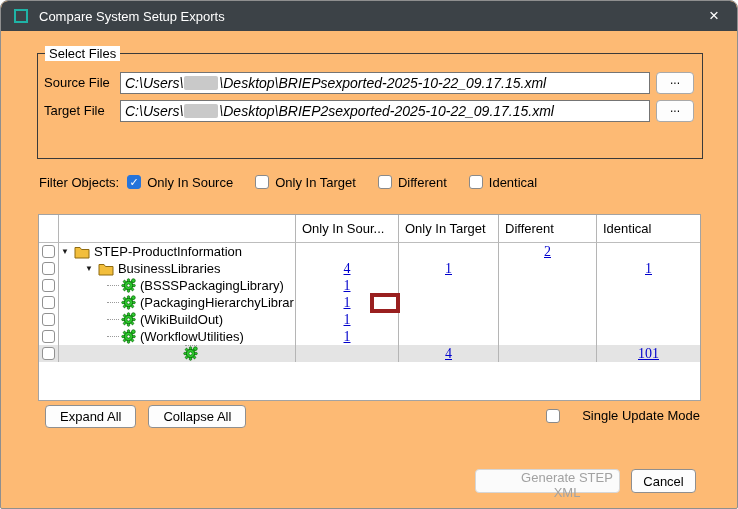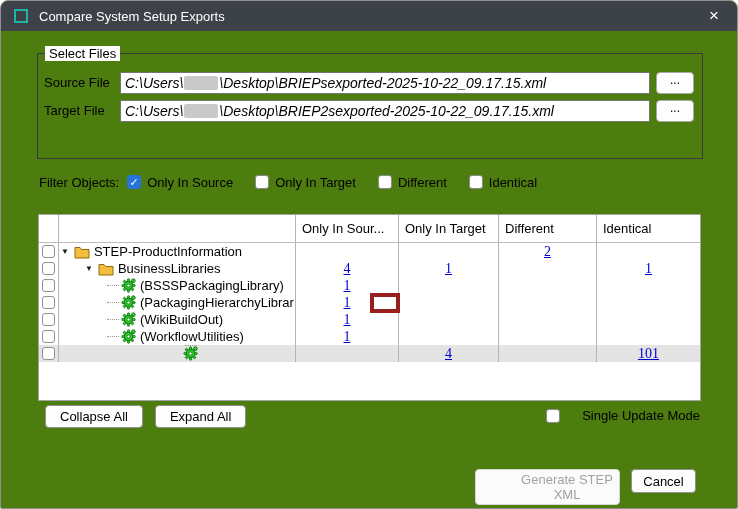--- a/index.html
+++ b/index.html
@@ -1,19 +1,19 @@
 <!DOCTYPE html>
 <html><head>
 <meta charset="utf-8">
 <style>
   * { margin:0; padding:0; box-sizing:border-box; }
   html,body { background:#fff; }
   body { font-family:"Liberation Sans","DejaVu Sans",sans-serif; font-size:13px; color:#000; }
 
-  .dialog { position:relative; width:738px; height:509px; background:#4d7c0f;
+  .dialog { position:relative; width:738px; height:509px; background:#fdba74;
             border:1px solid #8f8f8f; border-radius:8px 8px 2px 2px; overflow:hidden; }
 
   
   .titlebar { position:absolute; left:0; top:0; width:100%; height:30px;
               background:#3c4247; border-radius:7px 7px 0 0;
               display:flex; align-items:center; color:#fff; }
   .app-icon { width:14px; height:14px; border:2px solid #1fb3a6; margin-left:13px; }
   .title-text { margin-left:11px; font-size:13px; color:#fff; }
   .close-btn { margin-left:auto; width:46px; height:30px; display:flex; align-items:center;
                justify-content:center; font-size:17px; color:#fff; cursor:pointer; }
@@ -70,21 +70,21 @@
   .highlight-box { position:absolute; left:331px; top:78px; width:30px; height:20px;
                    border:4px solid #991f1f; pointer-events:none; }
 
   
   .tree-btns { position:absolute; left:44px; top:404px; display:flex; gap:12px; }
   .std-btn { height:23px; border:1px solid #8f8f8f; border-radius:4px; background:#fdfdfd;
              font-size:13px; padding:0 14px; cursor:pointer; }
   .single-update { position:absolute; top:407px; right:37px; display:flex; align-items:center; }
   .single-update span.lbl { margin-left:22px; }
   .footer-btns { position:absolute; top:468px; right:41px; display:flex; gap:11px; }
-  .gen-btn { width:145px; height:36px; border:1px solid #d6d6d6; border-radius:4px;
+  .gen-btn { width:145px; height:24px; border:1px solid #d6d6d6; border-radius:4px;
              background:#fbfbfb; color:#a2a2a2; font-size:13px;padding-left:39px; }
   .cancel-btn { width:65px; height:24px; border:1px solid #8f8f8f; border-radius:4px;
                 background:#fdfdfd; font-size:13px; cursor:pointer; }
 </style>
 </head>
 <body>
 
 <div class="dialog">
 
   <div class="titlebar">
@@ -324,22 +324,22 @@
       <div class="cell num-cell"></div>
       <div class="cell num-cell">
           <a class="count-link">101</a>
         </div>
     </div>
 
     <div class="highlight-box"></div>
   </div>
 
   <div class="tree-btns">
+    <button class="std-btn">Expand All</button>
     <button class="std-btn">Collapse All</button>
-    <button class="std-btn">Expand All</button>
   </div>
 
   <div class="single-update">
     <span class="cb"></span>
     <span class="lbl">Single Update Mode</span>
   </div>
 
   <div class="footer-btns">
     <button class="gen-btn" disabled="">Generate STEP XML</button>
     <button class="cancel-btn">Cancel</button>

